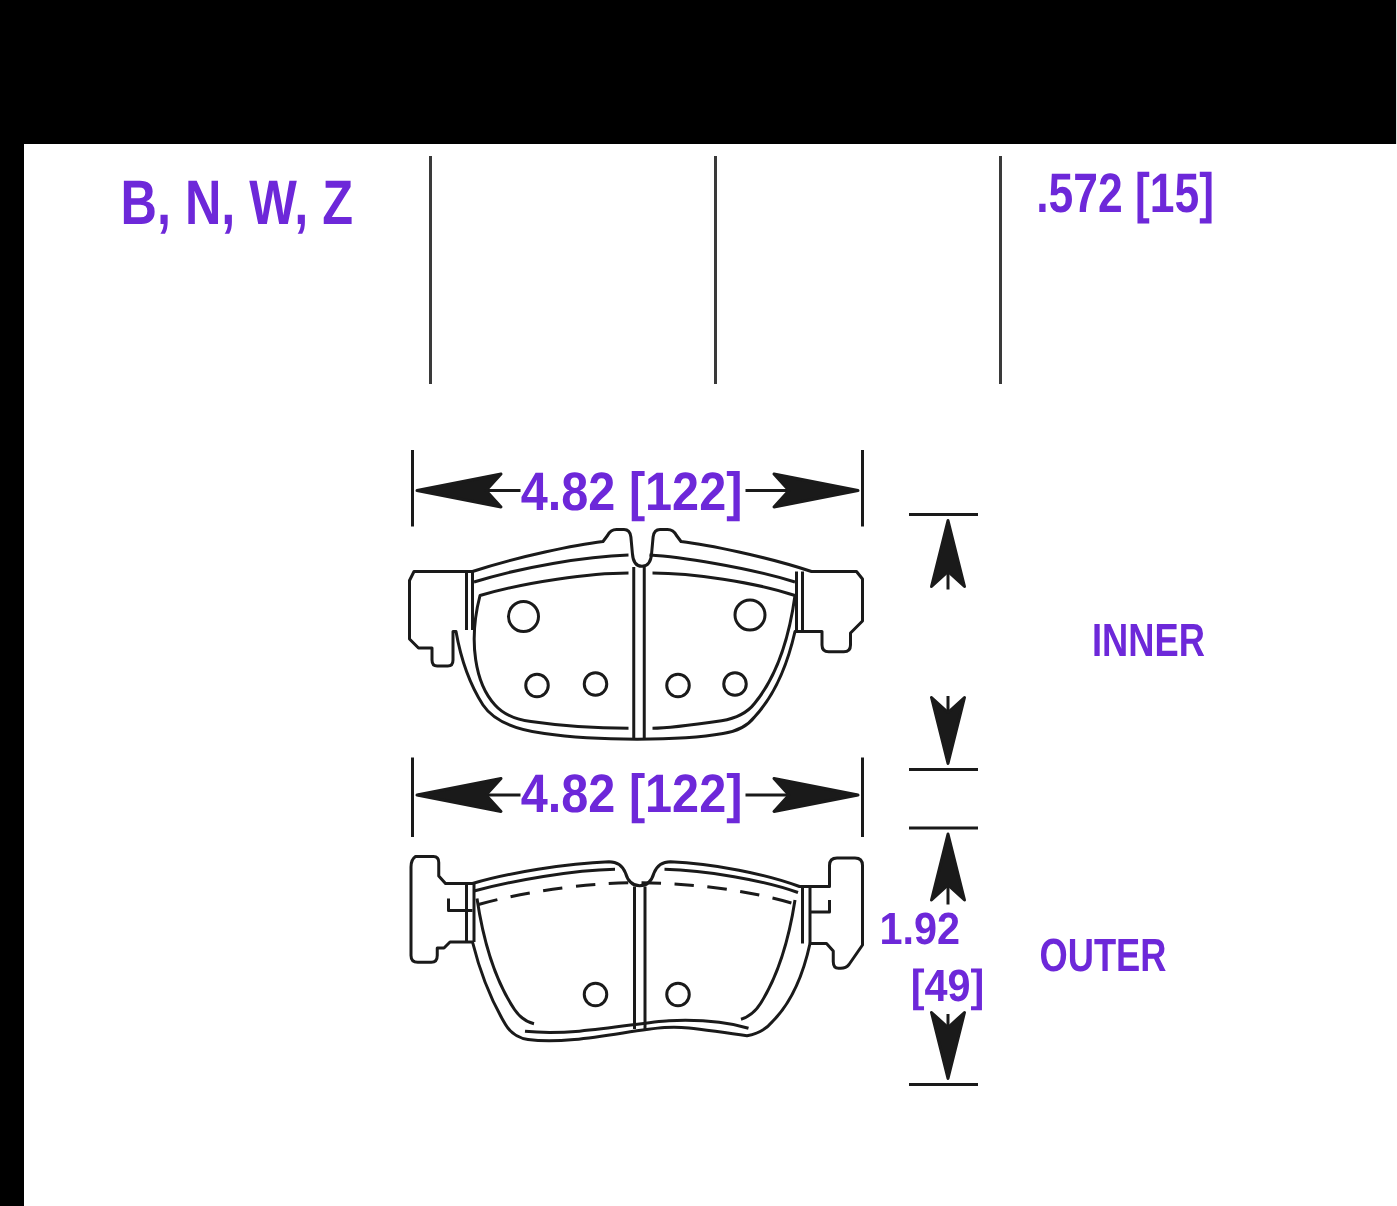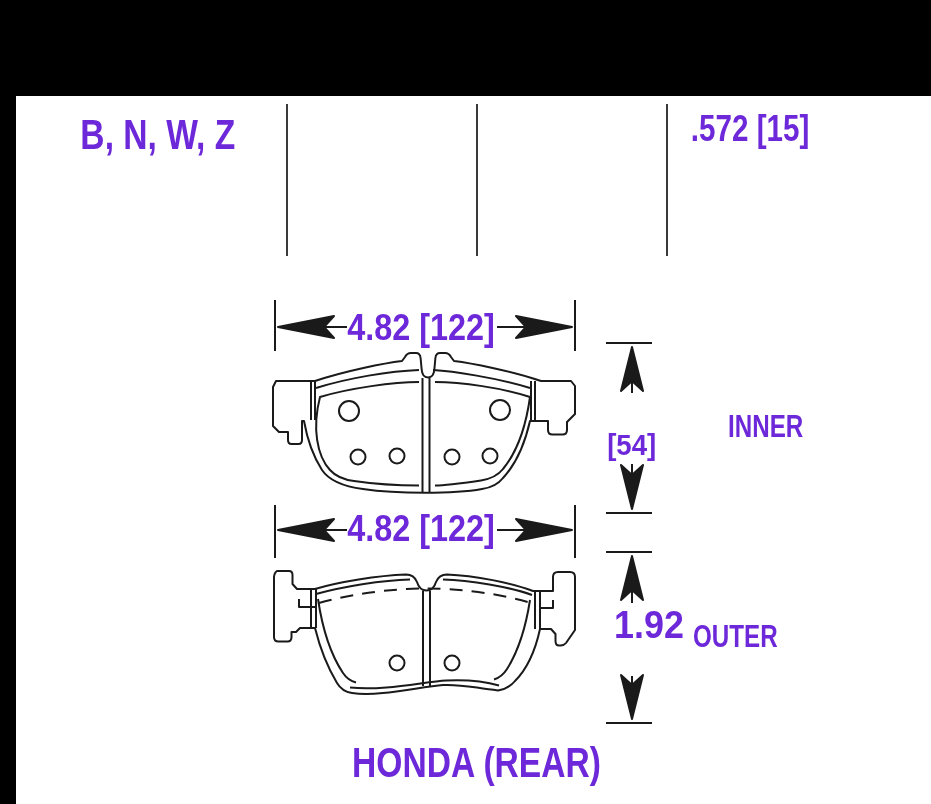--- a/index.html
+++ b/index.html
@@ -136,34 +136,31 @@
   <div class="t ctr sx80" style="left:40px;top:114px;width:235px;font-size:42px;">
     <span>B, N, W, Z</span>
   </div>
   <div class="t ctr sx80" style="left:650px;top:88px;width:200px;font-size:37px;margin-top:22px;">
     <span>.572 [15]</span>
   </div>
 
   <div class="t ctr sx90" style="left:321px;top:310px;width:200px;font-size:36px;">
     <span>4.82 [122]</span>
   </div>
-  <div class="t ctr sx92" style="left:582px;top:430px;width:100px;font-size:30px;">
-    <span>[54]</span>
-  </div>
   <div class="t left sx78" style="left:728px;top:411px;font-size:31px;">
     <span>INNER</span>
   </div>
 
   <div class="t ctr sx90" style="left:321px;top:511px;width:200px;font-size:36px;">
     <span>4.82 [122]</span>
   </div>
-  <div class="t ctr sx92" style="left:599px;top:605px;width:100px;font-size:39px;">
+  <div class="t ctr sx92" style="left:563px;top:605px;width:100px;font-size:30px;">
     <span>1.92</span>
+  </div>
+  <div class="t ctr sx92" style="left:582px;top:643px;width:100px;font-size:30px;">
+    <span>[49]</span>
   </div>
   <div class="t left sx78" style="left:693px;top:621px;font-size:31px;">
     <span>OUTER</span>
   </div>
 
-  <div class="t ctr sx80" style="left:277px;top:742px;width:400px;font-size:42px;">
-    <span>HONDA (REAR)</span>
-  </div>
 
 </div>
 
 </body></html>

